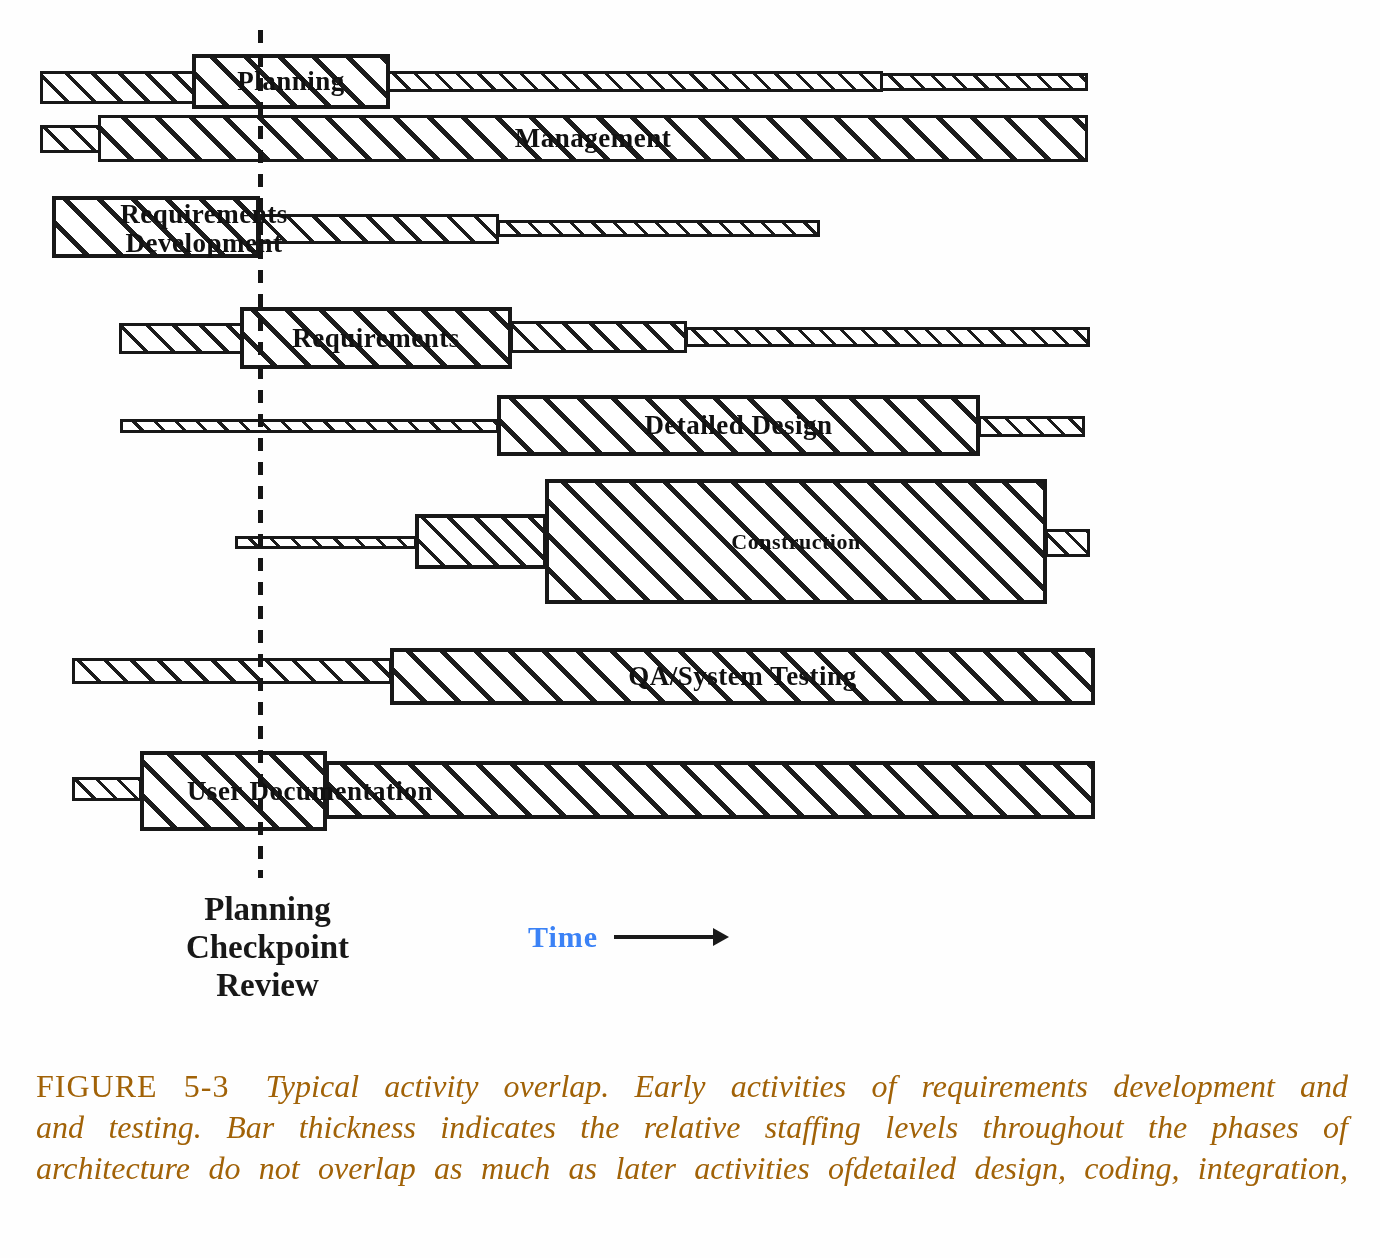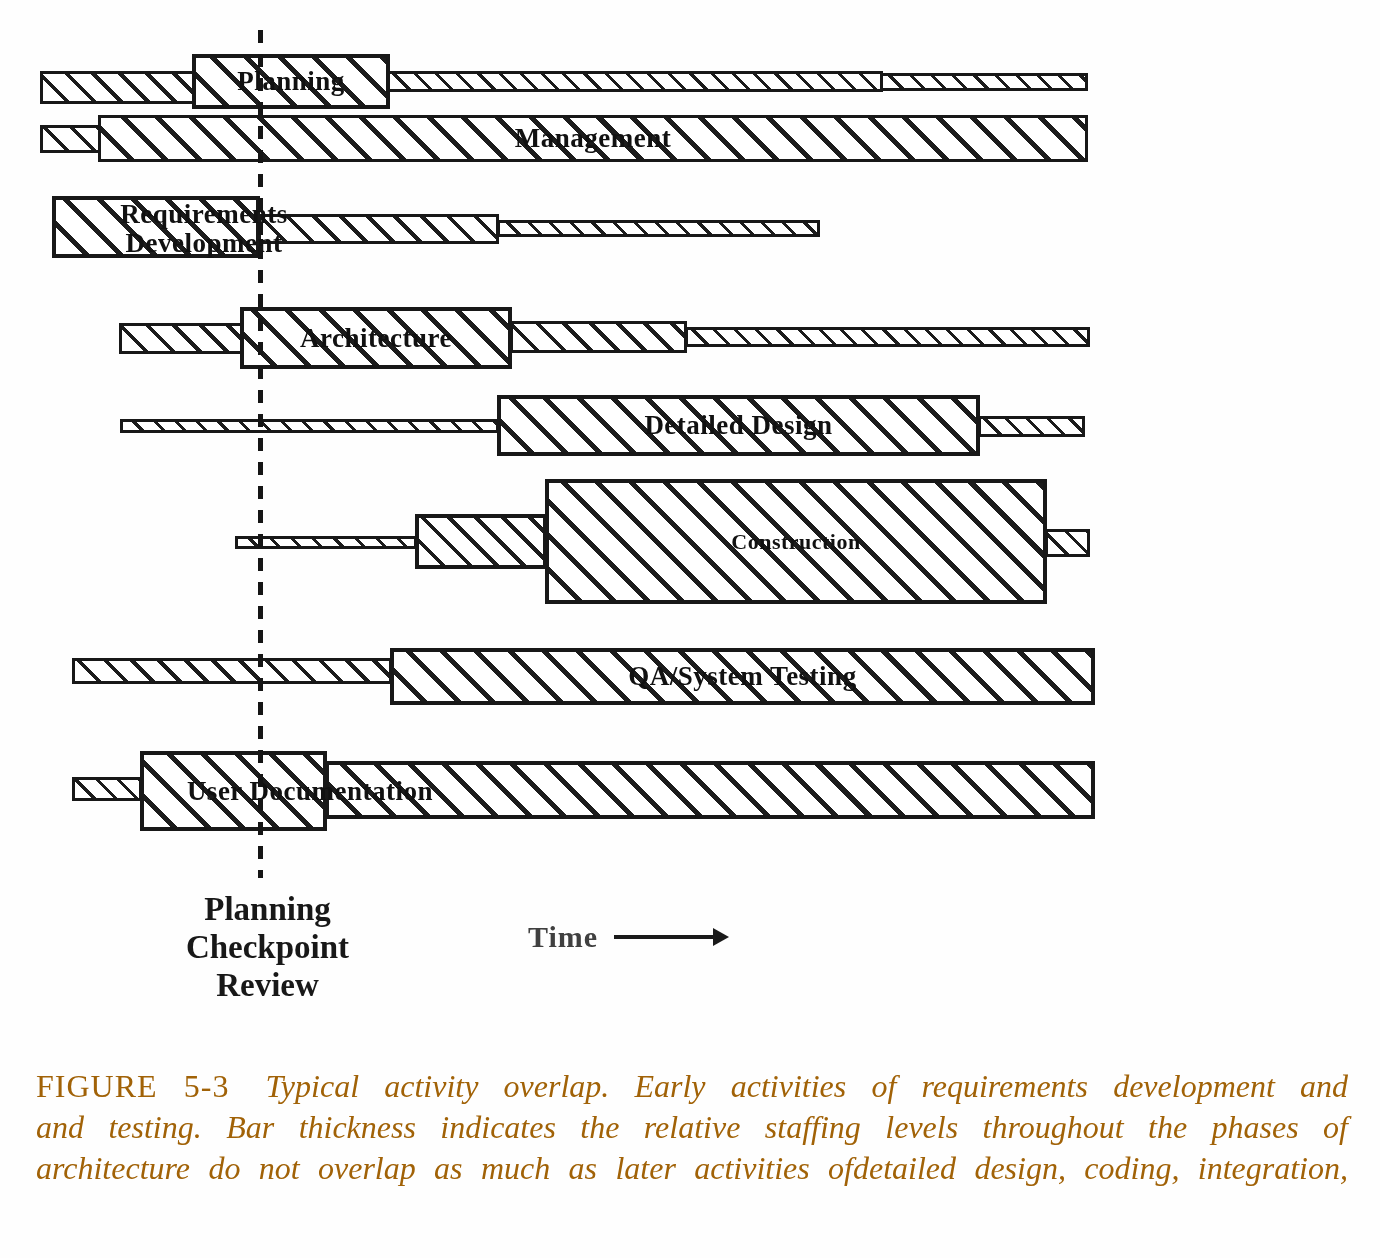--- a/index.html
+++ b/index.html
@@ -23,21 +23,21 @@
   .checkpoint-line{
     position:absolute;left:258px;top:30px;width:5px;height:848px;
     background-image:repeating-linear-gradient(180deg,#151515 0 13px,transparent 13px 24px);
   }
   .checkpoint-label{
     position:absolute;left:110px;top:890px;width:315px;
     text-align:center;white-space:pre-line;
     font-size:33px;line-height:38px;font-weight:700;color:#181818;
   }
   .time-row{position:absolute;left:528px;top:920px;display:flex;align-items:center;gap:16px;}
-  .time-text{font-size:30px;font-weight:700;color:#404040;letter-spacing:1px;}
+  .time-text{font-size:30px;font-weight:700;color:#3b82f6;letter-spacing:1px;}
   .time-arrow{display:flex;align-items:center;}
   .arrow-line{width:100px;height:4px;background:#1a1a1a;}
   .arrow-head{
     width:0;height:0;border-top:9px solid transparent;border-bottom:9px solid transparent;
     border-left:16px solid #1a1a1a;margin-left:-1px;
   }
   .caption{
     position:absolute;left:36px;top:1066px;width:1312px;
     font-size:32px;line-height:41px;color:#a16207;
   }
@@ -69,21 +69,21 @@
         <div class="seg hatch-medium" style="left: 258px; top: 214px; width: 241px; height: 30px; border-width: 3px;"></div>
         <div class="seg hatch-fine" style="left: 497px; top: 220px; width: 323px; height: 17px; border-width: 3px;"></div>
         <div class="bar-label" style="left: 52px; top: 196px; width: 208px; height: 66px; padding-left: 48px;">Requirements
 Development</div>
       </div>
       <div>
         <div class="seg hatch-medium" style="left: 119px; top: 323px; width: 124px; height: 31px; border-width: 3px;"></div>
         <div class="seg hatch-coarse" style="left: 240px; top: 307px; width: 272px; height: 62px; border-width: 4px;"></div>
         <div class="seg hatch-medium" style="left: 510px; top: 321px; width: 177px; height: 32px; border-width: 3px;"></div>
         <div class="seg hatch-fine" style="left: 685px; top: 327px; width: 405px; height: 20px; border-width: 3px;"></div>
-        <div class="bar-label" style="left: 240px; top: 307px; width: 272px; height: 62px;">Architecture</div>
+        <div class="bar-label" style="left: 240px; top: 307px; width: 272px; height: 62px;">Requirements</div>
       </div>
       <div>
         <div class="seg hatch-fine" style="left: 120px; top: 419px; width: 379px; height: 14px; border-width: 3px;"></div>
         <div class="seg hatch-coarse" style="left: 497px; top: 395px; width: 483px; height: 61px; border-width: 4px;"></div>
         <div class="seg hatch-fine" style="left: 978px; top: 416px; width: 107px; height: 21px; border-width: 3px;"></div>
         <div class="bar-label" style="left: 497px; top: 395px; width: 483px; height: 61px;">Detailed Design</div>
       </div>
       <div>
         <div class="seg hatch-fine" style="left: 235px; top: 536px; width: 182px; height: 13px; border-width: 3px;"></div>
         <div class="seg hatch-medium" style="left: 415px; top: 514px; width: 132px; height: 55px; border-width: 4px;"></div>

